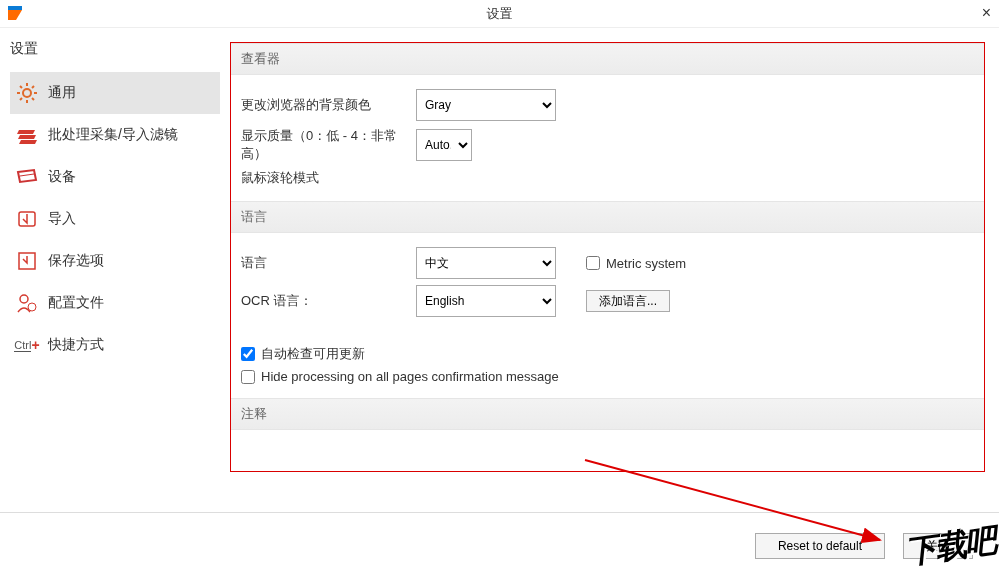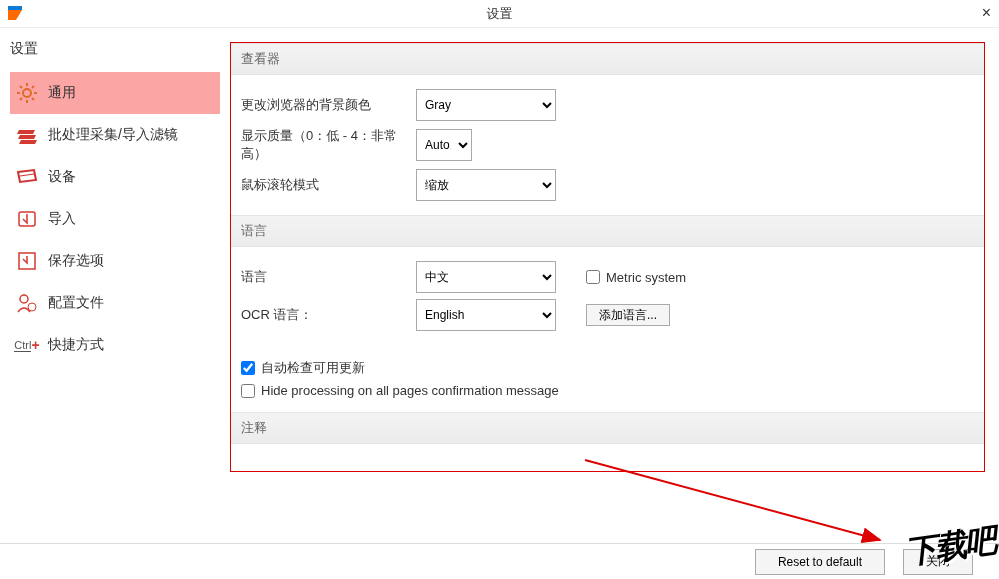--- a/index.html
+++ b/index.html
@@ -8,42 +8,42 @@
 .titlebar { height: 28px; display: flex; align-items: center; justify-content: center; position: relative; border-bottom: 1px solid #eee; }
 .titlebar .app-icon { position: absolute; left: 6px; top: 4px; width: 18px; height: 18px; }
 .titlebar .title { font-size: 13px; }
 .titlebar .close { position: absolute; right: 8px; top: 4px; font-size: 16px; cursor: pointer; }
 
 .main { display: flex; height: calc(100% - 28px - 50px); }
 
 .sidebar { width: 230px; padding: 12px 10px 0 10px; }
 .sidebar-title { font-size: 14px; margin-bottom: 14px; padding-left: 0; }
 .side-item { display: flex; align-items: center; gap: 10px; padding: 10px 6px; cursor: pointer; font-size: 14px; }
-.side-item.selected { background: #fca5a5; align-items: center; }
+.side-item.selected { background: #e5e5e5; align-items: center; }
 .side-icon { width: 22px; height: 22px; display: flex; align-items: center; justify-content: center; }
 
 .content { flex: 1; padding: 14px 14px 0 0; display: flex; flex-direction: column; }
 .panel { border: 1px solid #d90000; background: #fff; padding: 0; overflow: auto; height: 430px; }
 
 .section-header { background: linear-gradient(#f3f3f3,#ececec); padding: 6px 10px; color: #666; font-size: 13px; border-bottom: 1px solid #e5e5e5; border-top: 1px solid #e5e5e5; }
 .section-body { padding: 8px 10px; }
 
 .row { display: flex; align-items: center; margin: 6px 0; gap: 0; }
 .row .label { width: 175px; font-size: 13px; color: #333; }
 
 select { font-family: inherit; font-size: 12px; height: 32px; border: 1px solid #aaa; background: #fff; padding: 0 4px; }
 select.wide { width: 140px; }
 select.small { width: 56px; }
 
 .check-row { display: flex; align-items: center; gap: 6px; margin: 6px 0; font-size: 13px; }
 .check-row input[type=checkbox] { width: 14px; height: 14px; }
 
 .add-lang { height: 22px; padding: 0 12px; font-size: 12px; border: 1px solid #aaa; background: #f5f5f5; cursor: pointer; }
 
-.footer { position: absolute; bottom: 0; left: 0; right: 0; height: 36px; border-top: 1px solid #ddd; display: flex; align-items: center; justify-content: flex-end; gap: 18px; padding-right: 26px; background: #fff; }
+.footer { position: absolute; bottom: 0; left: 0; right: 0; height: 67px; border-top: 1px solid #ddd; display: flex; align-items: center; justify-content: flex-end; gap: 18px; padding-right: 26px; background: #fff; }
 .footer button { height: 26px; padding: 0 22px; font-size: 12px; border: 1px solid #aaa; background: #f5f5f5; cursor: pointer; }
 
 .arrow-annotation { position: absolute; pointer-events: none; }
 
 .color-swatch { display: inline-block; width: 22px; height: 12px; background: #6b6b6b; border: 1px solid #555; margin-right: 4px; vertical-align: middle; }
 
 .watermark { position: absolute; right: 4px; bottom: 10px; transform: rotate(-8deg); font-size: 32px; font-weight: 900; color: #000; font-style: italic; letter-spacing: -2px; pointer-events: none; text-shadow: 2px 2px 0 #fff; }
 </style>
 </head>
 <body>
@@ -151,21 +151,20 @@
         <div class="row">
           <span class="label">更改浏览器的背景颜色</span>
           <select class="wide"><option><span class="color-swatch"></span> Gray</option></select>
         </div>
         <div class="row">
           <span class="label">显示质量（0：低 - 4：非常高）</span>
           <select class="small"><option>Auto.</option></select>
         </div>
         <div class="row">
           <span class="label">鼠标滚轮模式</span>
-          <select class="wide"><option>缩放</option></select>
         </div>
       </div>
 
       <div class="section-header">语言</div>
       <div class="section-body">
         <div class="row">
           <span class="label">语言</span>
           <select class="wide"><option>中文</option></select>
           <label class="check-row" style="margin-left:30px;">
             <input type="checkbox" style="">

